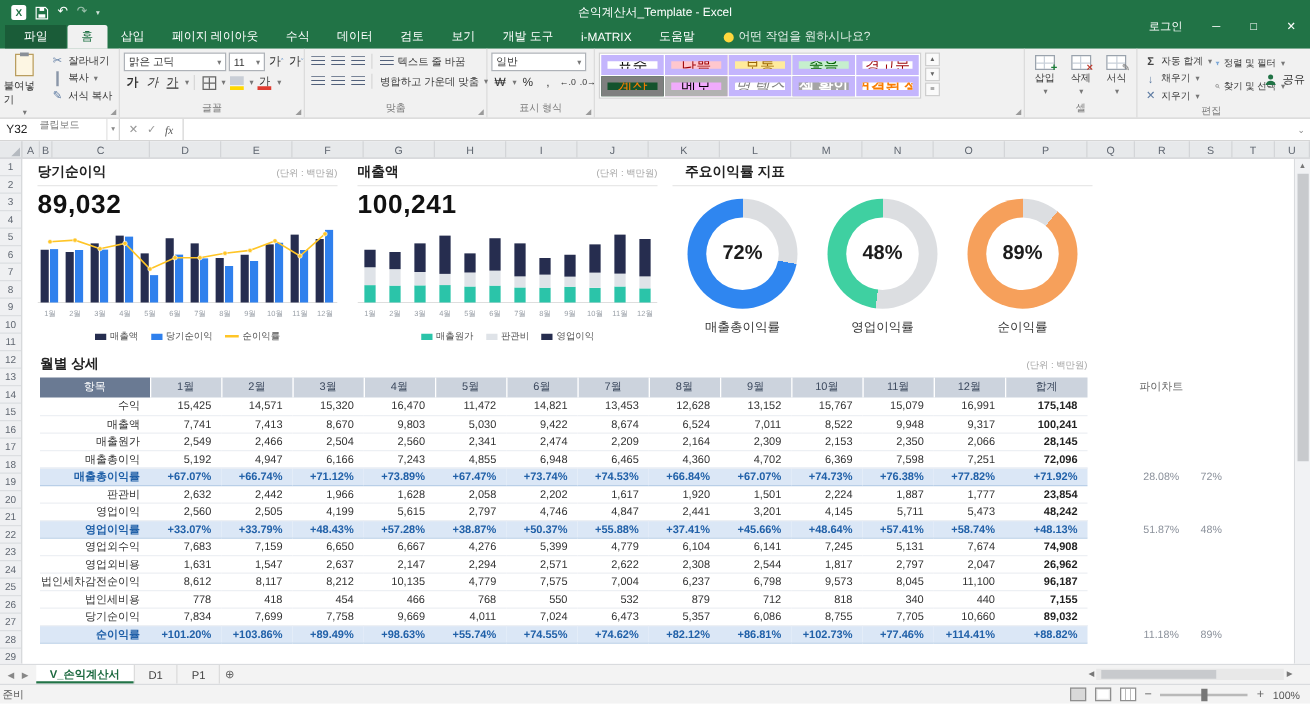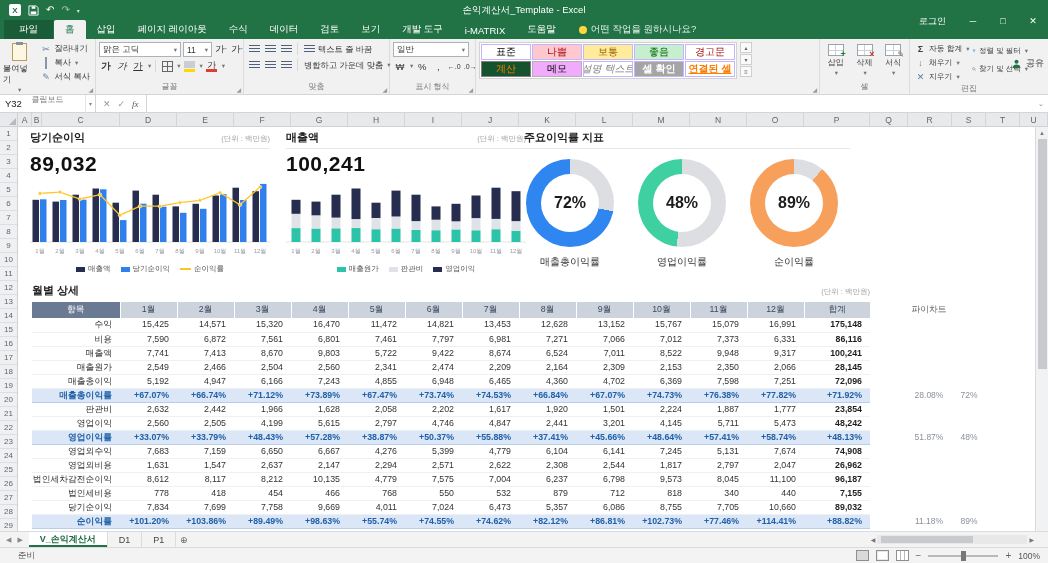--- a/index.html
+++ b/index.html
@@ -53,21 +53,21 @@
   .grid-ic{width:11px;height:11px;border:1px solid #666;background:
      linear-gradient(#666,#666) center/100% 1px no-repeat,
      linear-gradient(#666,#666) center/1px 100% no-repeat;}
   .fill-ic{width:11px;height:11px;display:flex;flex-direction:column;justify-content:flex-end;}
   .fill-ic i{display:block;height:3px;background:#ffd800;}
   .fill-ic::before{content:"";flex:1;background:#c9ced6;margin-bottom:1px;}
   .colr{flex-direction:column;line-height:8px;font-size:9px;}
   .cbar{display:block;width:11px;height:3px;background:#e03c31;}
   .al-ic{width:11px;height:8px;background:repeating-linear-gradient(to bottom,#51607a 0 1px,transparent 1px 3px);flex:0 0 auto;}
   .gallery{display:grid;grid-template-columns:repeat(5,50px);gap:1px;background:#fff;border:1px solid #d2d2d2;padding:1px;}
-  .gitem{width:50px;height:16px;display:flex;align-items:center;justify-content:center;font-size:10px;border:1px solid #c4b5fd;white-space:nowrap;overflow:hidden;}
+  .gitem{width:50px;height:16px;display:flex;align-items:center;justify-content:center;font-size:12px;border:5px solid #c4b5fd;white-space:nowrap;overflow:hidden;}
   .gal-arrows{display:flex;flex-direction:column;gap:1px;}
   .gal-arrows span{width:12px;height:11px;border:1px solid #cfcfcf;background:#fafafa;font-size:6px;color:#666;display:flex;align-items:center;justify-content:center;}
   .cf-ic{width:11px;height:11px;background:linear-gradient(135deg,#f4b183,#ffd966);border:1px solid #c9a227;flex:0 0 auto;}
   .ft-ic{width:11px;height:11px;border:1px solid #5b84b1;background:
      linear-gradient(#9dc3e6,#9dc3e6) top/100% 3px no-repeat,
      linear-gradient(#5b84b1,#5b84b1) center/100% 1px no-repeat,#fff;flex:0 0 auto;}
   .sbtn.two{height:17px;}
   .vbtn{width:28px;display:flex;flex-direction:column;align-items:center;gap:1px;font-size:8px;color:#3a3a3a;padding-top:2px;}
   .cell-ic{width:16px;height:12px;border:1px solid #9aa3ad;background:
      linear-gradient(#c9d1da,#c9d1da) center/100% 1px no-repeat,
@@ -138,21 +138,21 @@
   .sheettabs{height:16px;background:#f3f3f3;border-top:1px solid #d9dbde;display:flex;align-items:stretch;font-size:9px;flex:0 0 auto;}
   .tabnav{display:flex;align-items:center;gap:6px;padding:0 6px;color:#888;font-size:7px;}
   .stab{display:flex;align-items:center;padding:0 11px;border-right:1px solid #dcdcdc;color:#444;white-space:nowrap;}
   .stab.active{background:#fff;color:#1d6a40;font-weight:bold;box-shadow:inset 0 -2px 0 #217346;}
   .addsheet{width:15px;display:flex;align-items:center;justify-content:center;color:#666;font-size:9px;}
   .hscroll{margin-left:auto;display:flex;align-items:center;gap:2px;padding-right:14px;}
   .hscroll .arr{font-size:6px;color:#777;}
   .htrack{width:150px;height:9px;background:#e8e8e8;position:relative;}
   .hthumb{position:absolute;left:4px;top:1px;width:92px;height:7px;background:#c8cacd;}
   .statusbar{height:16px;background:#f3f3f3;border-top:1px solid #d9dbde;display:flex;align-items:center;font-size:8.5px;color:#555;flex:0 0 auto;}
-  .sb-left{padding-left:18px;}
+  .sb-left{padding-left:2px;}
   .sb-right{margin-left:auto;display:flex;align-items:center;gap:7px;padding-right:8px;}
   .vic{width:13px;height:11px;border:1px solid #8f8f8f;background:#fff;}
   .vic.active{background:#d9d9d9;}
   .vic.pl{background:linear-gradient(#fff,#fff) center/9px 7px no-repeat,#e8e8e8;}
   .vic.pb{background:repeating-linear-gradient(to right,#fff 0 3px,#bbb 3px 4px);}
   .ztrack{width:70px;height:2px;background:#b9b9b9;position:relative;}
   .zthumb{position:absolute;left:33px;top:-4px;width:5px;height:10px;background:#777;}
   .zsign{font-size:10px;color:#666;}
 </style>
 </head>
@@ -635,21 +635,21 @@
               <span class="sw" style="background: rgb(223, 227, 232);"></span>
               <span>판관비</span>
             </span>
             <span class="leg-item">
               <span class="sw" style="background: rgb(38, 45, 79);"></span>
               <span>영업이익</span>
             </span>
           </div>
       </div>
 
-      <div class="sec" style="left:496px;top:3px;width:340px">
+      <div class="sec" style="left:520px;top:3px;width:340px">
         <div class="sec-head" style="width:336px;padding-left:10px">
           <span class="sec-title">주요이익률 지표</span>
         </div>
         <div class="donut-row">
             <div class="donut-box">
               <div class="donut" style="background: conic-gradient(rgb(220, 222, 225) 0deg, rgb(220, 222, 225) 28%, rgb(47, 134, 240) 28%, rgb(47, 134, 240) 100%);">
                 <div class="hole"></div>
                 <div class="dval">72%</div>
               </div>
               <div class="dlabel">매출총이익률</div>
@@ -731,45 +731,26 @@
                 <td>13,152</td>
                 <td>15,767</td>
                 <td>15,079</td>
                 <td>16,991</td>
                 <td class="total">175,148</td>
                 <td class="ghost"></td>
                 <td class="ghost"></td>
                 <td class="ghost"></td>
               </tr>
               <tr class="normal">
-                <td class="td-label">비용</td>
-                <td>7,590</td>
-                <td>6,872</td>
-                <td>7,561</td>
-                <td>6,801</td>
-                <td>7,461</td>
-                <td>7,797</td>
-                <td>6,981</td>
-                <td>7,271</td>
-                <td>7,066</td>
-                <td>7,012</td>
-                <td>7,373</td>
-                <td>6,331</td>
-                <td class="total">86,116</td>
-                <td class="ghost"></td>
-                <td class="ghost"></td>
-                <td class="ghost"></td>
-              </tr>
-              <tr class="normal">
                 <td class="td-label">매출액</td>
                 <td>7,741</td>
                 <td>7,413</td>
                 <td>8,670</td>
                 <td>9,803</td>
-                <td>5,722</td>
+                <td>5,030</td>
                 <td>9,422</td>
                 <td>8,674</td>
                 <td>6,524</td>
                 <td>7,011</td>
                 <td>8,522</td>
                 <td>9,948</td>
                 <td>9,317</td>
                 <td class="total">100,241</td>
                 <td class="ghost"></td>
                 <td class="ghost"></td>

